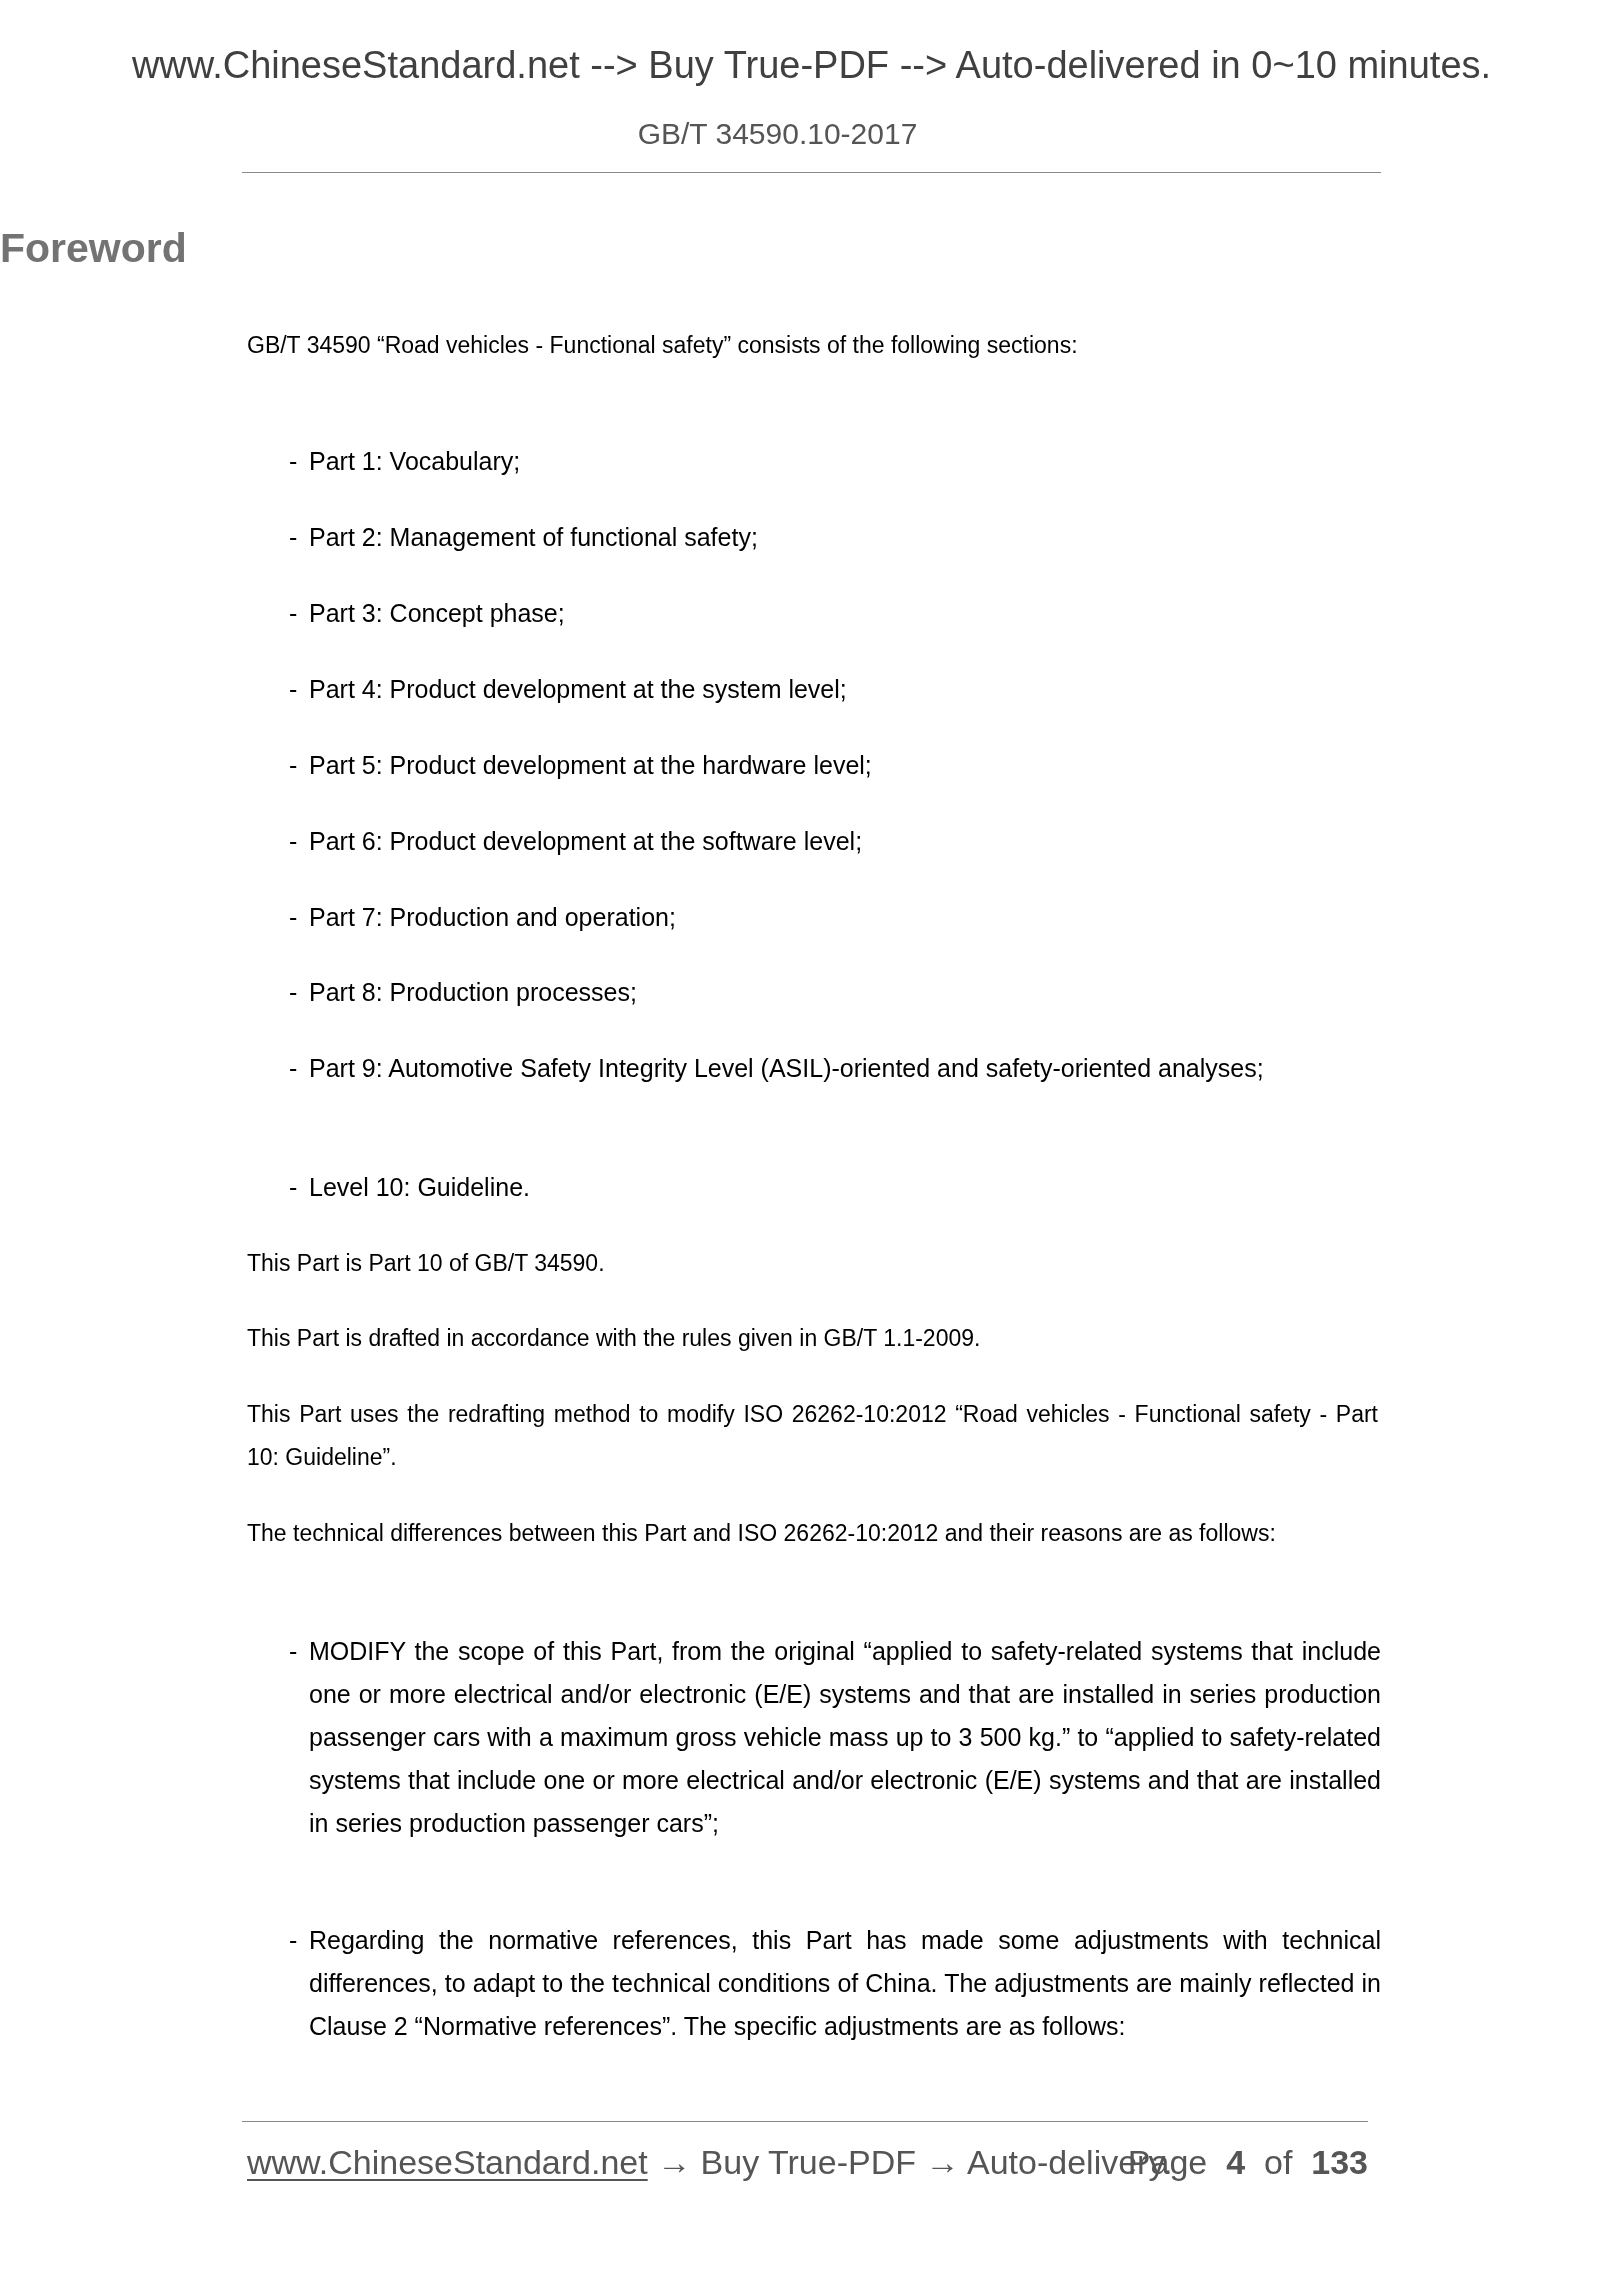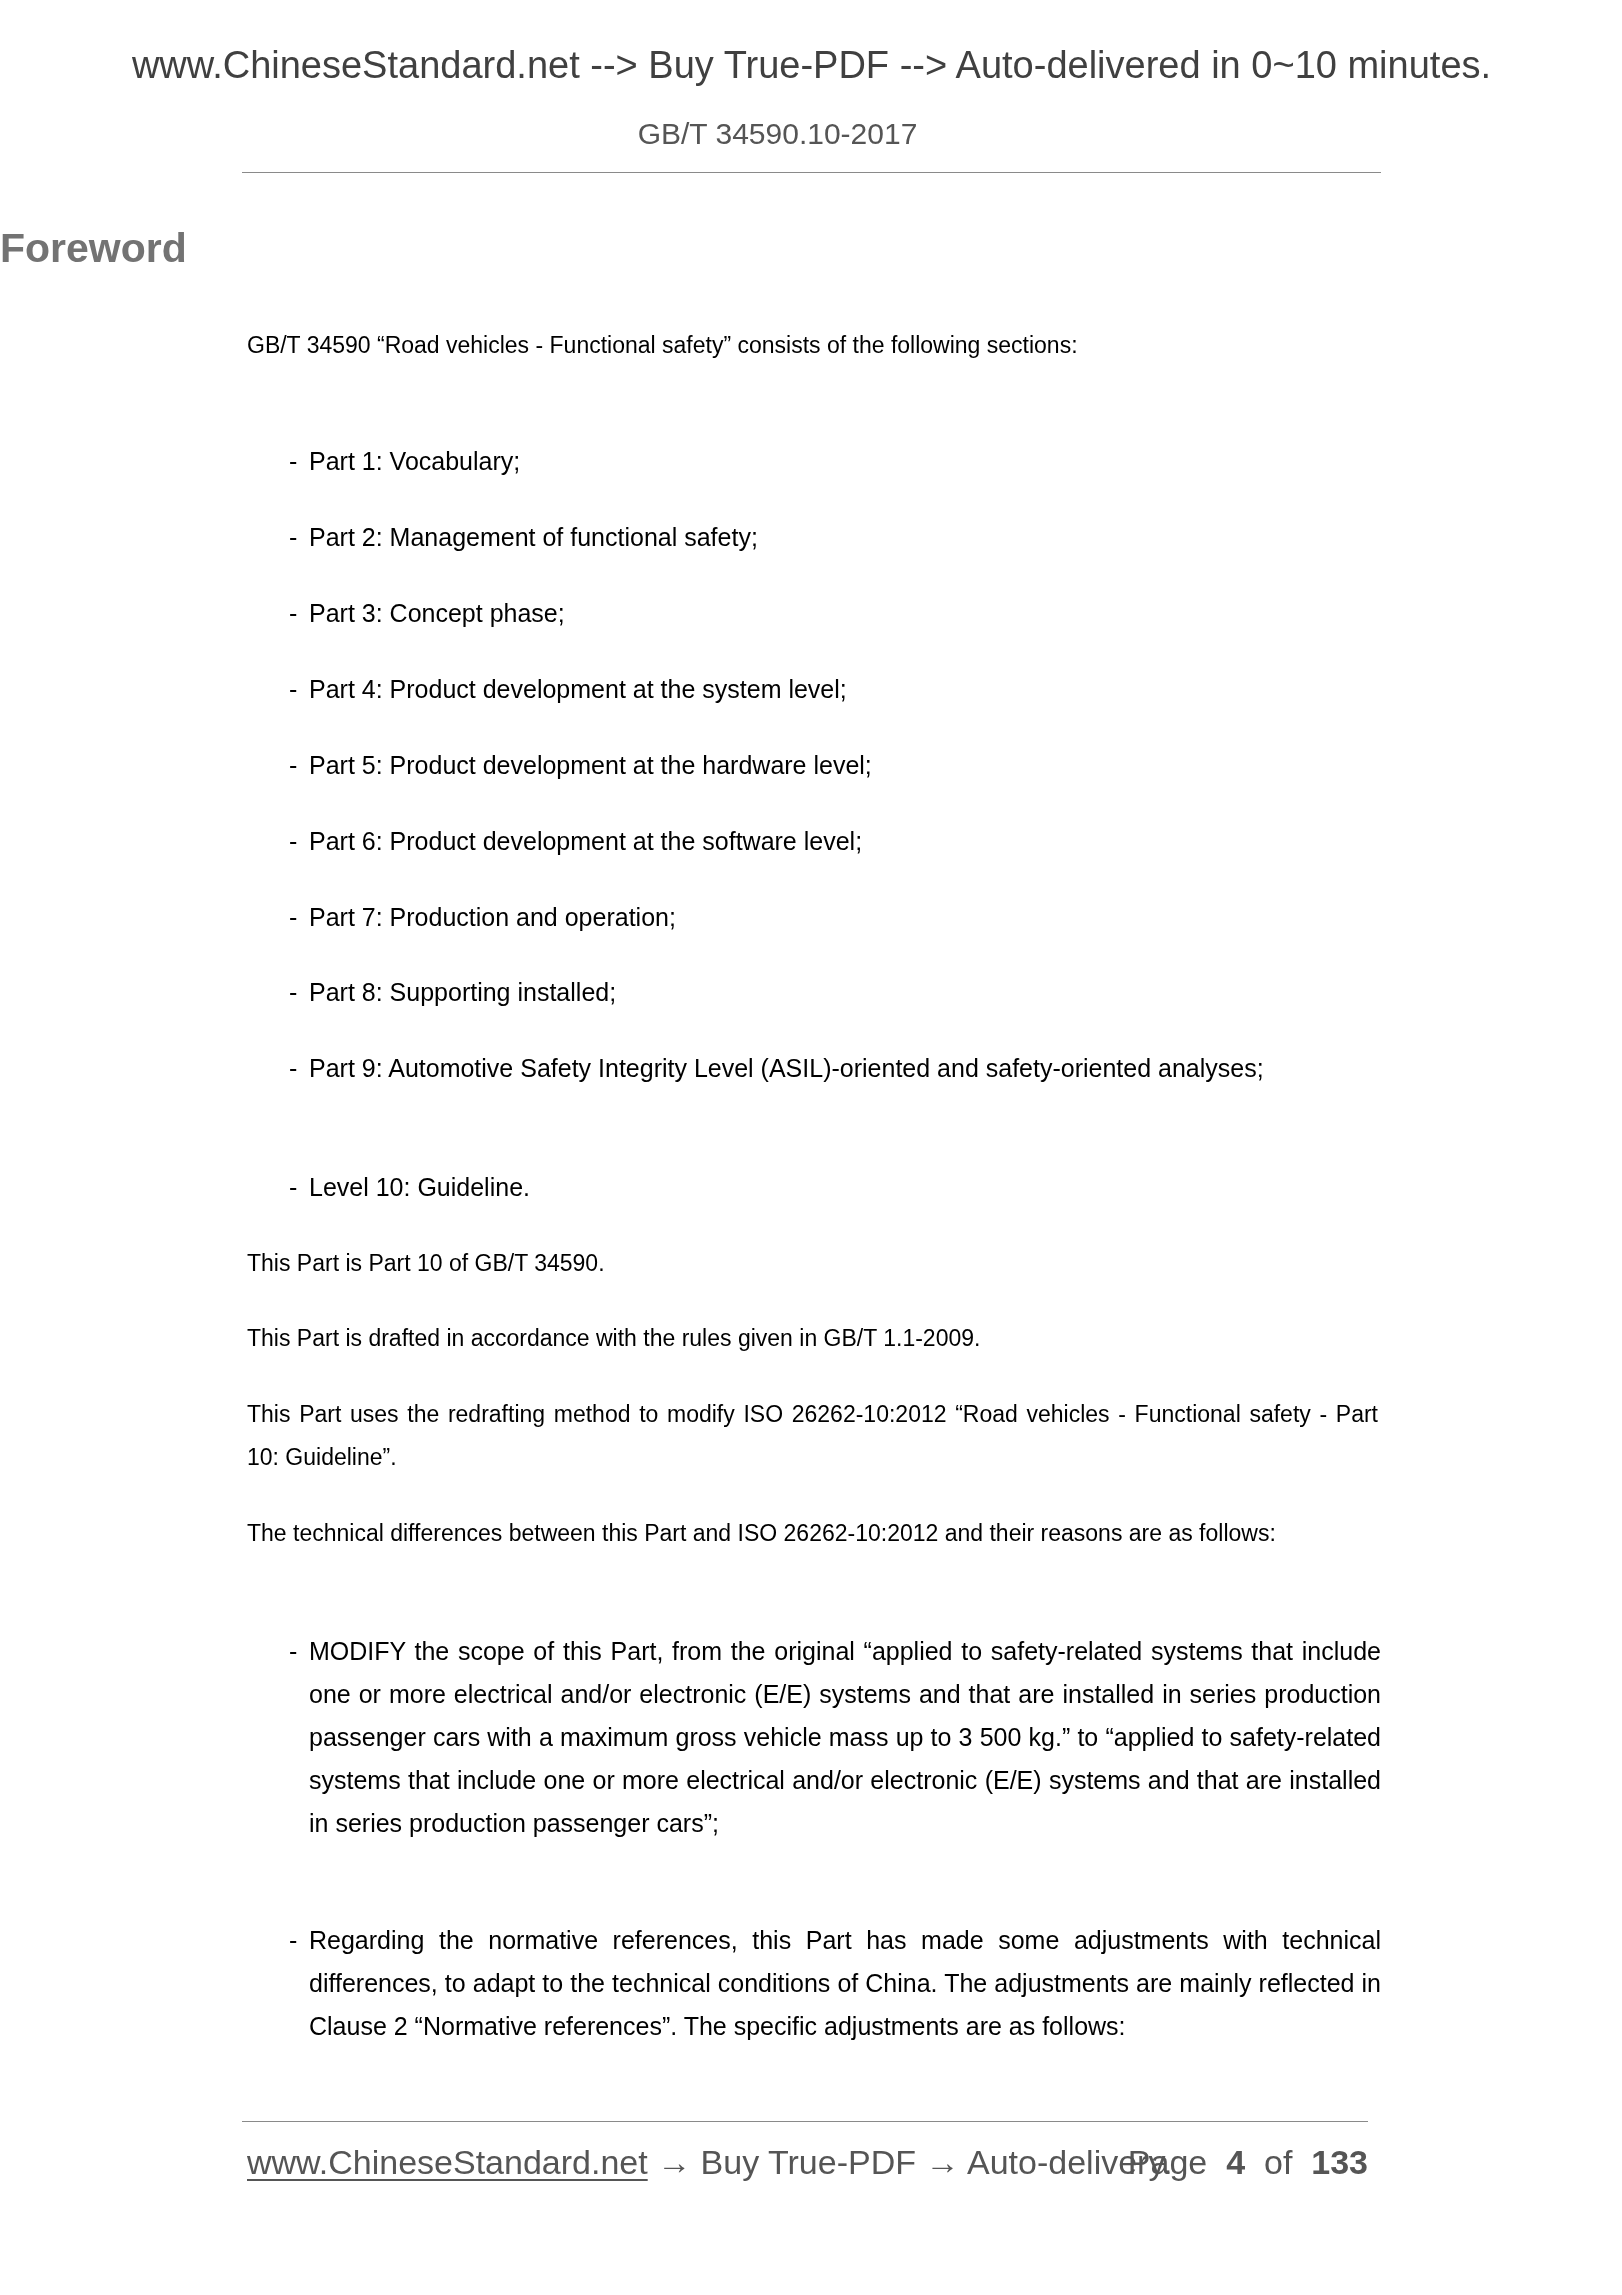--- a/index.html
+++ b/index.html
@@ -31,21 +31,21 @@
 
 <div class="abs para" style="top:324px;">GB/T 34590 “Road vehicles - Functional safety” consists of the following sections:</div>
 
 <div class="abs item" style="top:440px;"><span class="dash">-</span><span>Part 1: Vocabulary;</span></div>
 <div class="abs item" style="top:516px;"><span class="dash">-</span><span>Part 2: Management of functional safety;</span></div>
 <div class="abs item" style="top:592px;"><span class="dash">-</span><span>Part 3: Concept phase;</span></div>
 <div class="abs item" style="top:668px;"><span class="dash">-</span><span>Part 4: Product development at the system level;</span></div>
 <div class="abs item" style="top:744px;"><span class="dash">-</span><span>Part 5: Product development at the hardware level;</span></div>
 <div class="abs item" style="top:820px;"><span class="dash">-</span><span>Part 6: Product development at the software level;</span></div>
 <div class="abs item" style="top:896px;"><span class="dash">-</span><span>Part 7: Production and operation;</span></div>
-<div class="abs item" style="top:971px;"><span class="dash">-</span><span>Part 8: Supporting installed;</span></div>
+<div class="abs item" style="top:971px;"><span class="dash">-</span><span>Part 8: Production processes;</span></div>
 <div class="abs item" style="top:1047px;"><span class="dash">-</span><span>Part 9: Automotive Safety Integrity Level (ASIL)-oriented and safety-oriented analyses;</span></div>
 <div class="abs item" style="top:1166px;"><span class="dash">-</span><span>Level 10: Guideline.</span></div>
 
 <div class="abs para" style="top:1242px;">This Part is Part 10 of GB/T 34590.</div>
 <div class="abs para" style="top:1317px;">This Part is drafted in accordance with the rules given in GB/T 1.1-2009.</div>
 <div class="abs para" style="top:1393px;">This Part uses the redrafting method to modify ISO 26262-10:2012 “Road vehicles - Functional safety - Part 10: Guideline”.</div>
 <div class="abs para" style="top:1512px;">The technical differences between this Part and ISO 26262-10:2012 and their reasons are as follows:</div>
 
 <div class="abs item" style="top:1630px;"><span class="dash">-</span><span>MODIFY the scope of this Part, from the original “applied to safety-related systems that include one or more electrical and/or electronic (E/E) systems and that are installed in series production passenger cars with a maximum gross vehicle mass up to 3 500 kg.” to “applied to safety-related systems that include one or more electrical and/or electronic (E/E) systems and that are installed in series production passenger cars”;</span></div>
 <div class="abs item" style="top:1919px;"><span class="dash">-</span><span>Regarding the normative references, this Part has made some adjustments with technical differences, to adapt to the technical conditions of China. The adjustments are mainly reflected in Clause 2 “Normative references”. The specific adjustments are as follows:</span></div>

